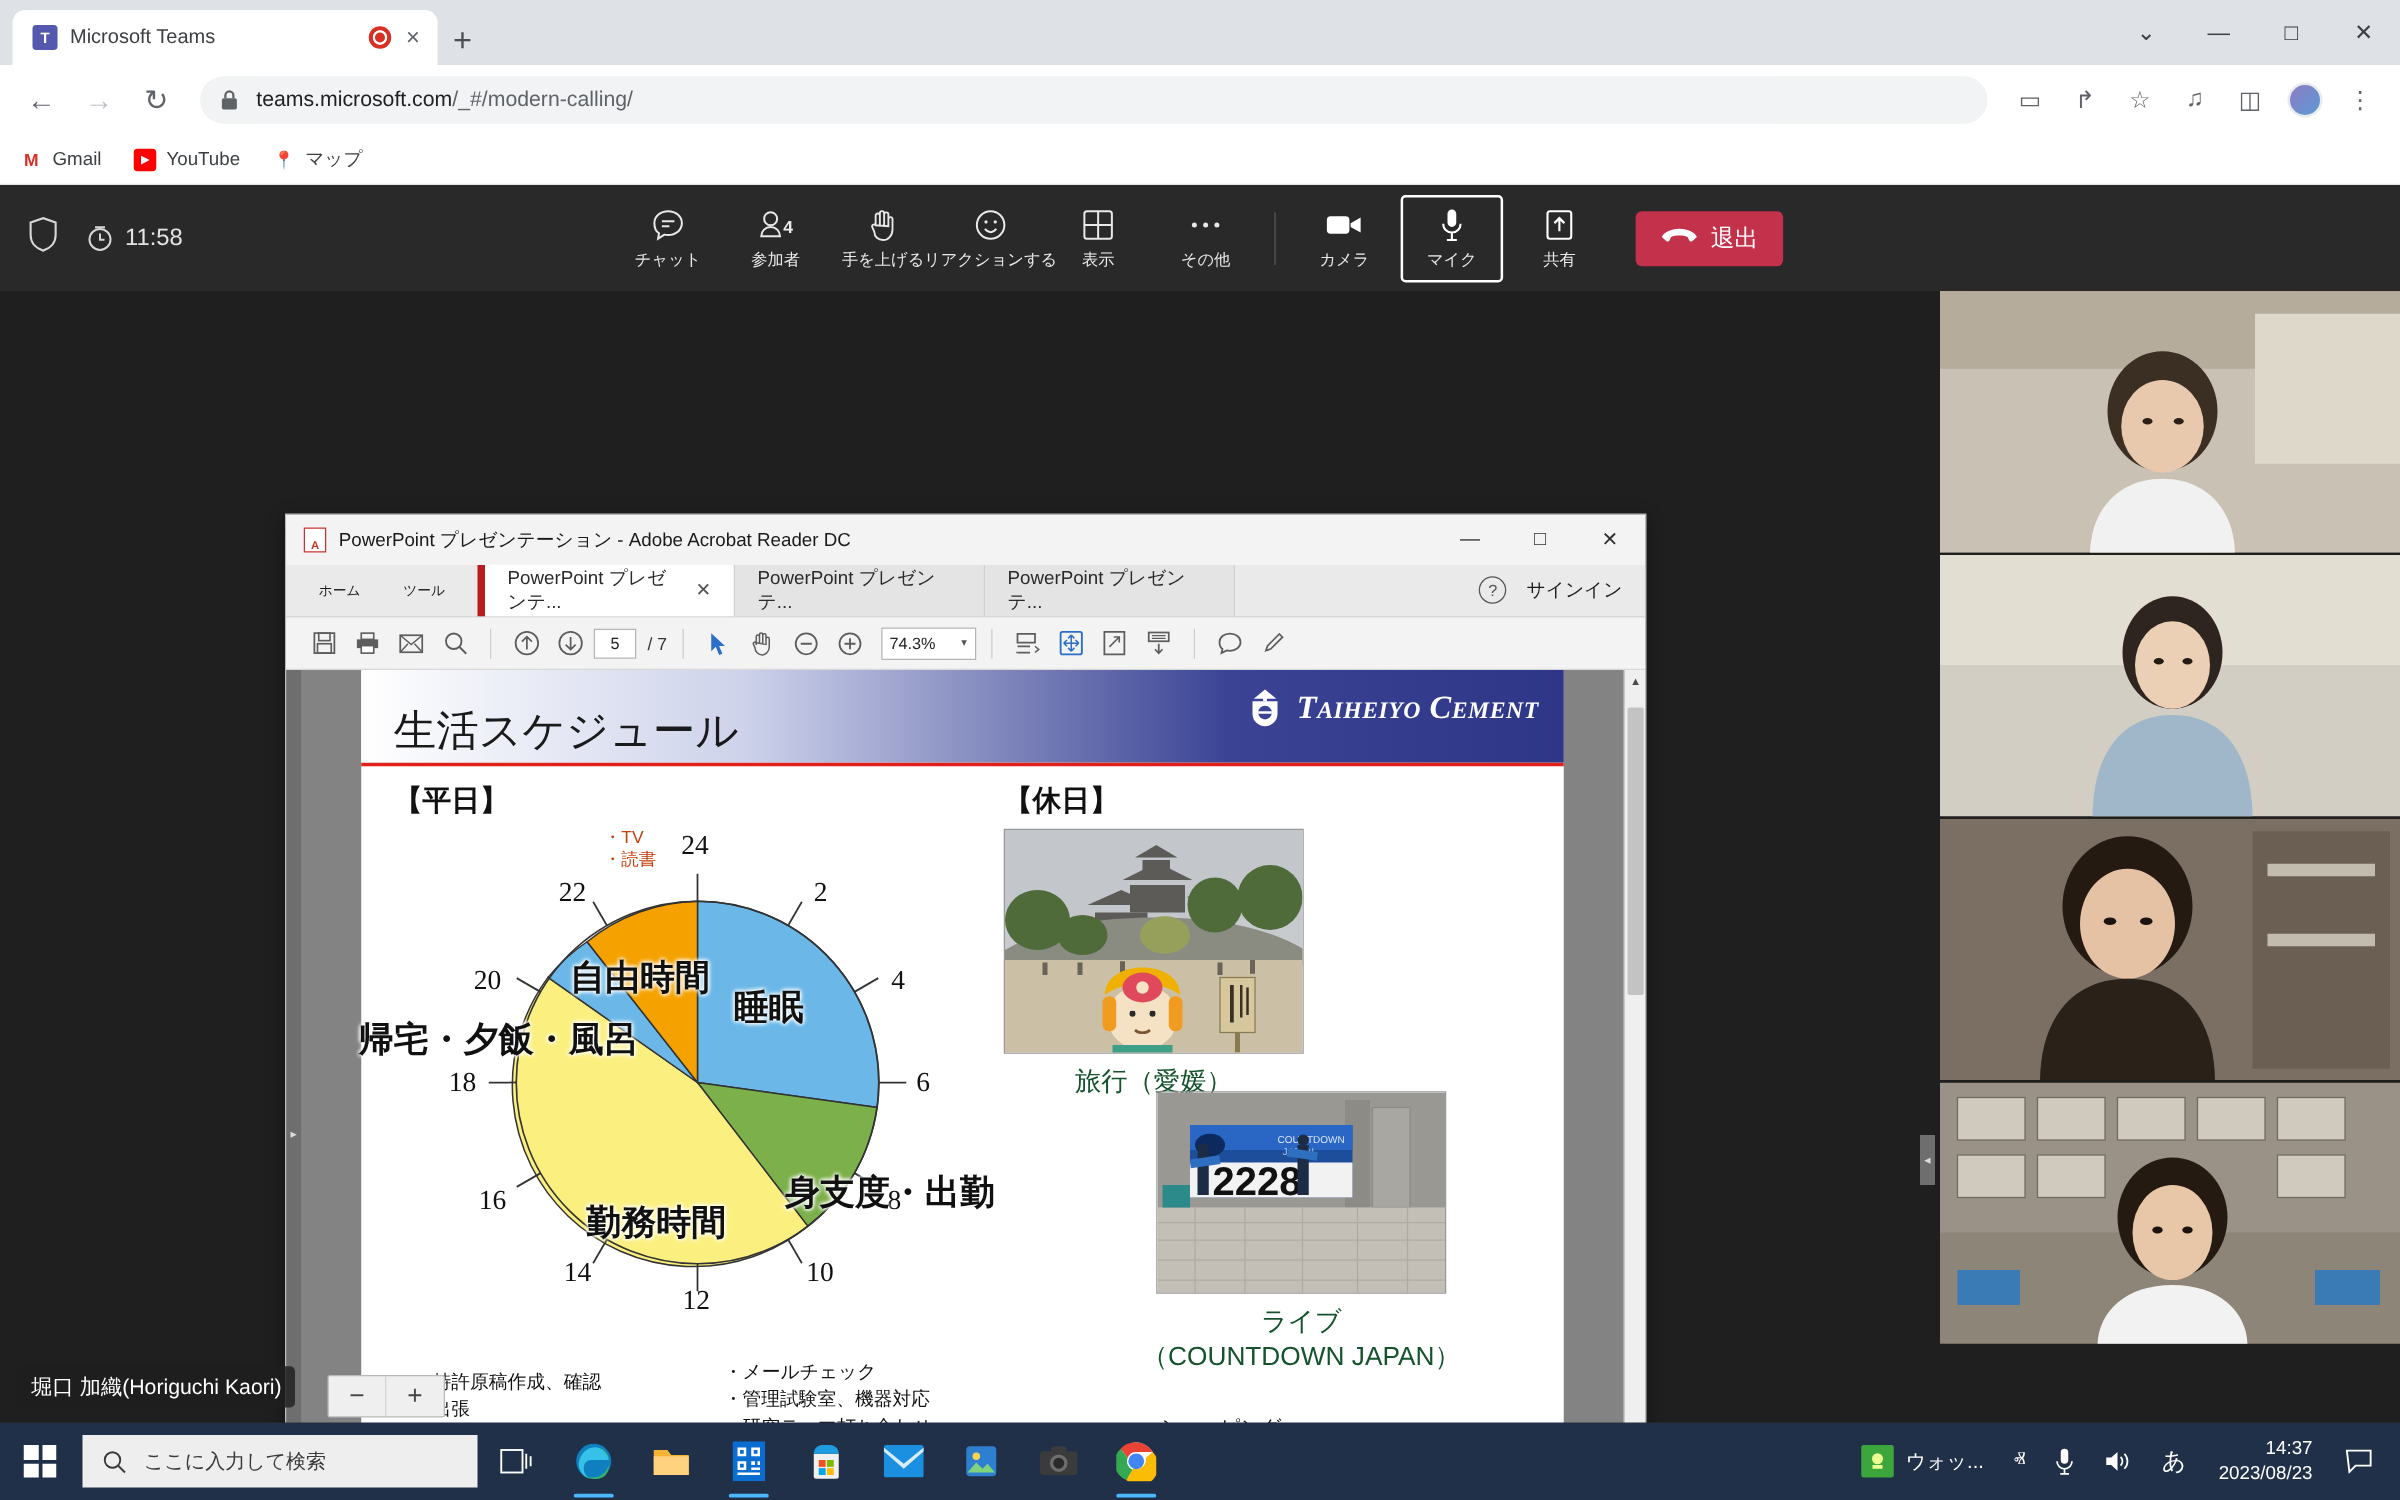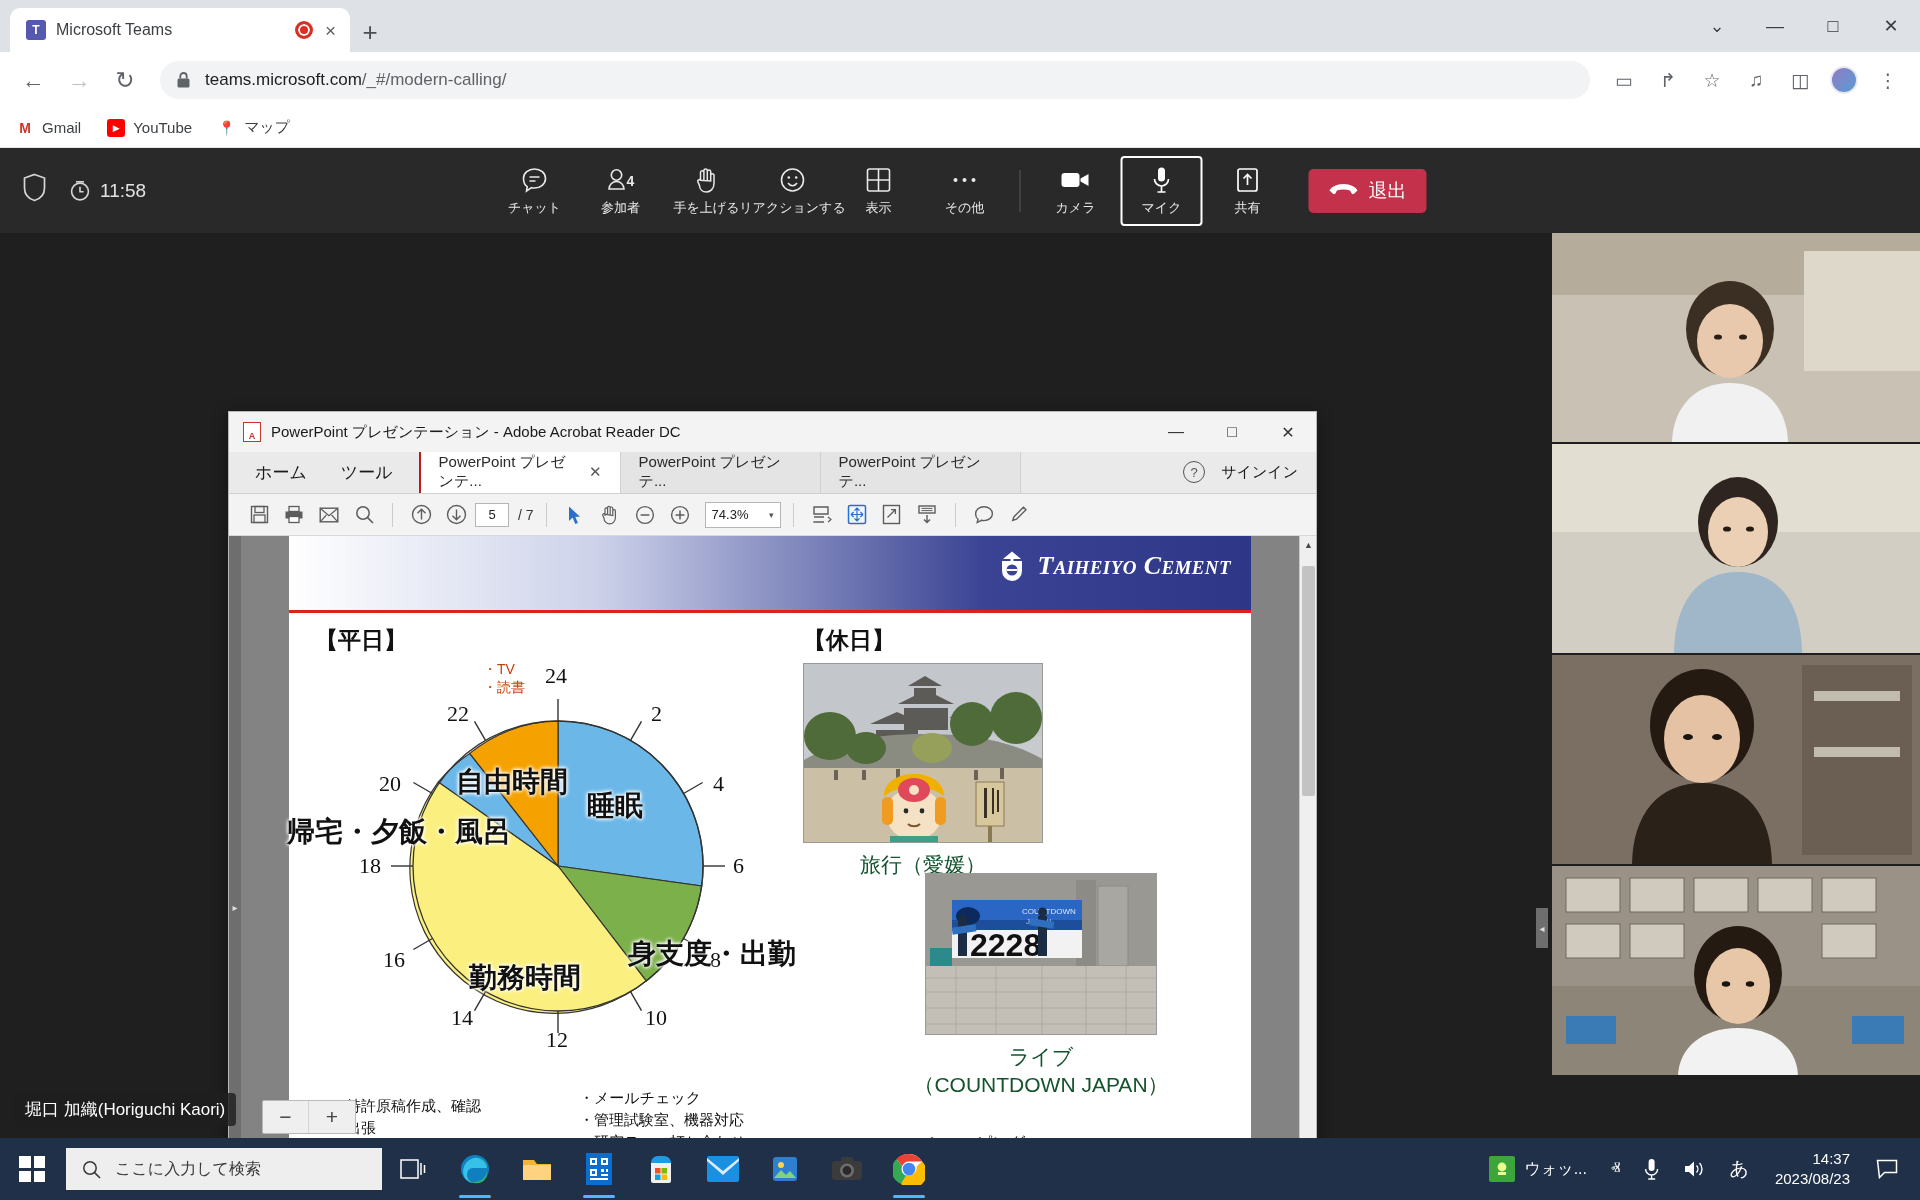--- a/index.html
+++ b/index.html
@@ -129,22 +129,22 @@
   .acro-menu {
     height: 32px; display: flex; align-items: center; gap: 22px;
     padding-left: 16px; font-size: 15px; color: #1a1a1a; background:#f3f3f3;
   }
   .acro-tabs {
     height: 42px; background: #eaeaea; display: flex; align-items: flex-end;
     border-bottom: 1px solid #d0d0d0;
   }
   .acro-homegrp {
     display:flex; align-items:center; gap: 34px; height: 42px;
-    padding: 0 26px; font-size: 17px; color: #1a1a1a;
-    border-right: 2px solid #b91c1c;
+    padding: 0 26px; font-size: 11px; color: #1a1a1a;
+    border-right: 6px solid #b91c1c;
   }
   .acro-tab {
     height: 42px; display: flex; align-items: center; gap: 10px;
     padding: 0 18px; font-size: 15px; color: #2a2a2a;
     border-right: 1px solid #d0d0d0; background: #e4e4e4;
     max-width: 200px;
   }
   .acro-tab.sel { background: #ffffff; }
   .acro-tab .x { font-size: 15px; color: #555; }
   .acro-tabs-right {
@@ -681,20 +681,21 @@
                     <rect x="13.5" y="7" width="3" height="4" fill="#fff"></rect>
                     <path d="M5 11h20v10a10 10 0 0 1-10 10A10 10 0 0 1 5 21z" fill="#fff"></path>
                     <circle cx="15" cy="20" r="5.5" fill="#3b4494"></circle>
                     <path d="M9.5 20h11" stroke="#fff" stroke-width="2"></path>
                   </svg>
               </span>
               <span class="logo-txt">
                 T<span class="sm">AIHEIYO</span>&nbsp;C<span class="sm">EMENT</span>
               </span>
             </div>
+            <div class="slide-title">生活スケジュール</div>
           </div>
           <div class="red-rule"></div>
 
           <div class="slide-body">
 
             <div class="sec-label" style="left:26px;top:12px">【平日】</div>
             <div class="sec-label" style="left:514px;top:12px">【休日】</div>
 
             <div class="chart-box">
               <svg width="470" height="400" viewBox="0 0 470 400">

